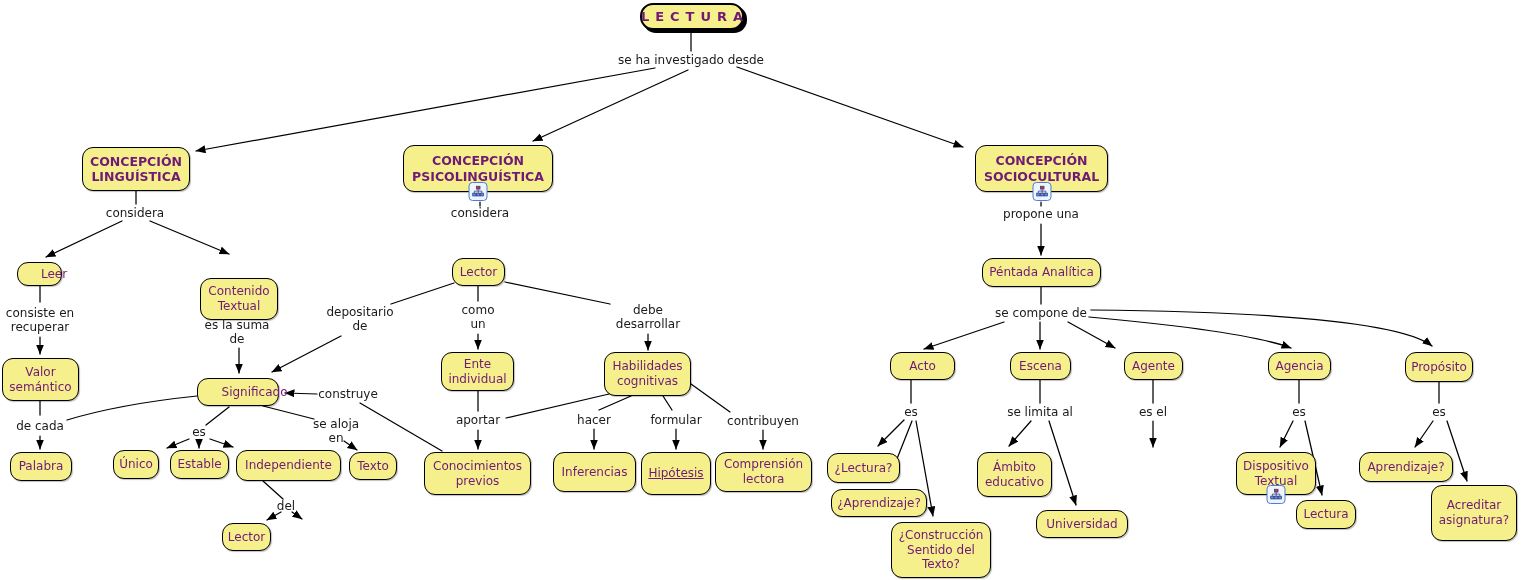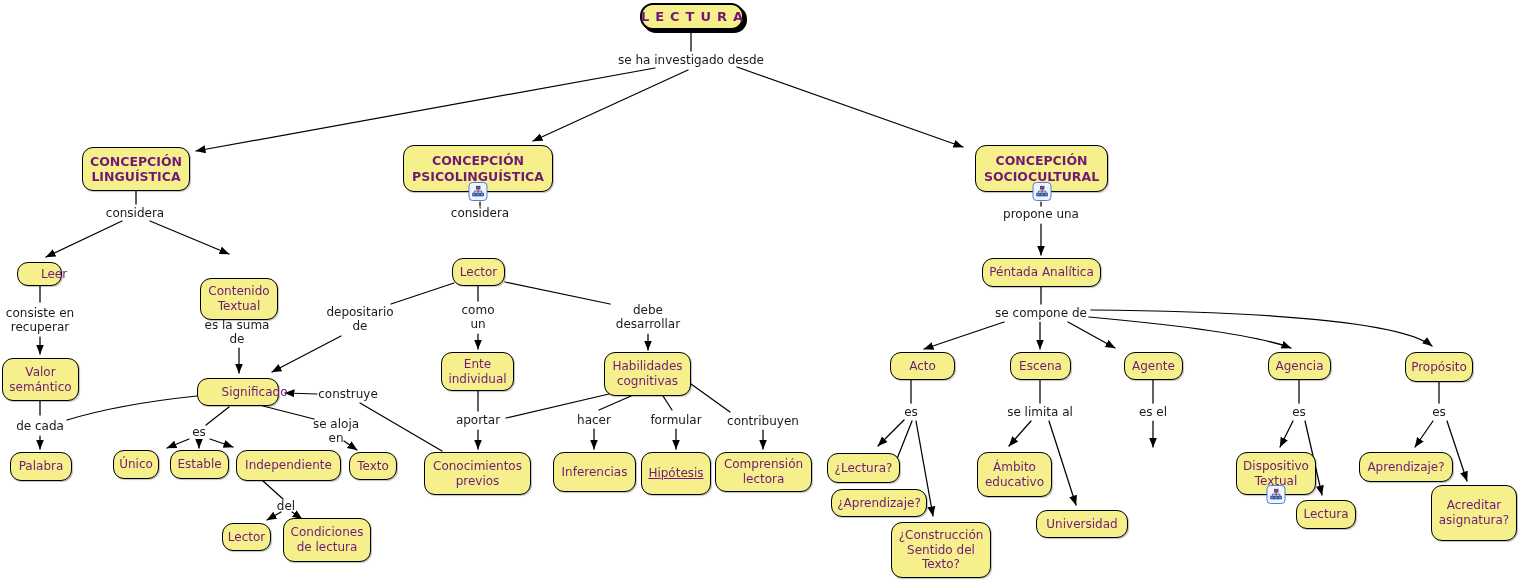--- a/index.html
+++ b/index.html
@@ -155,22 +155,20 @@
 Textual</span></div>
     <div class="node concept" style="left: 2px; top: 358px; width: 77px; height: 43px;"><span>Valor
 semántico</span></div>
     <div class="node concept" style="left: 10px; top: 452px; width: 62px; height: 29px;"><span>Palabra</span></div>
     <div class="node concept" style="left: 197px; top: 378px; width: 82px; height: 28px; padding-left: 36px;"><span>Significado</span></div>
     <div class="node concept" style="left: 113px; top: 450px; width: 46px; height: 29px;"><span>Único</span></div>
     <div class="node concept" style="left: 170px; top: 450px; width: 59px; height: 29px;"><span>Estable</span></div>
     <div class="node concept" style="left: 236px; top: 450px; width: 105px; height: 31px;"><span>Independiente</span></div>
     <div class="node concept" style="left: 349px; top: 452px; width: 48px; height: 28px;"><span>Texto</span></div>
     <div class="node concept" style="left: 222px; top: 523px; width: 49px; height: 28px;"><span>Lector</span></div>
-    <div class="node concept" style="left: 283px; top: 518px; width: 88px; height: 44px;"><span>Condiciones
-de lectura</span></div>
     <div class="node concept" style="left: 452px; top: 258px; width: 53px; height: 28px;"><span>Lector</span></div>
     <div class="node concept" style="left: 441px; top: 352px; width: 73px; height: 39px;"><span>Ente
 individual</span></div>
     <div class="node concept" style="left: 604px; top: 352px; width: 87px; height: 44px;"><span>Habilidades
 cognitivas</span></div>
     <div class="node concept" style="left: 424px; top: 452px; width: 107px; height: 43px;"><span>Conocimientos
 previos</span></div>
     <div class="node concept" style="left: 553px; top: 452px; width: 83px; height: 40px; text-align: right;"><span>Inferencias</span></div>
     <div class="node concept" style="left: 641px; top: 452px; width: 70px; height: 43px; text-decoration: underline;"><span>Hipótesis</span></div>
     <div class="node concept" style="left: 715px; top: 452px; width: 97px; height: 40px;"><span>Comprensión

